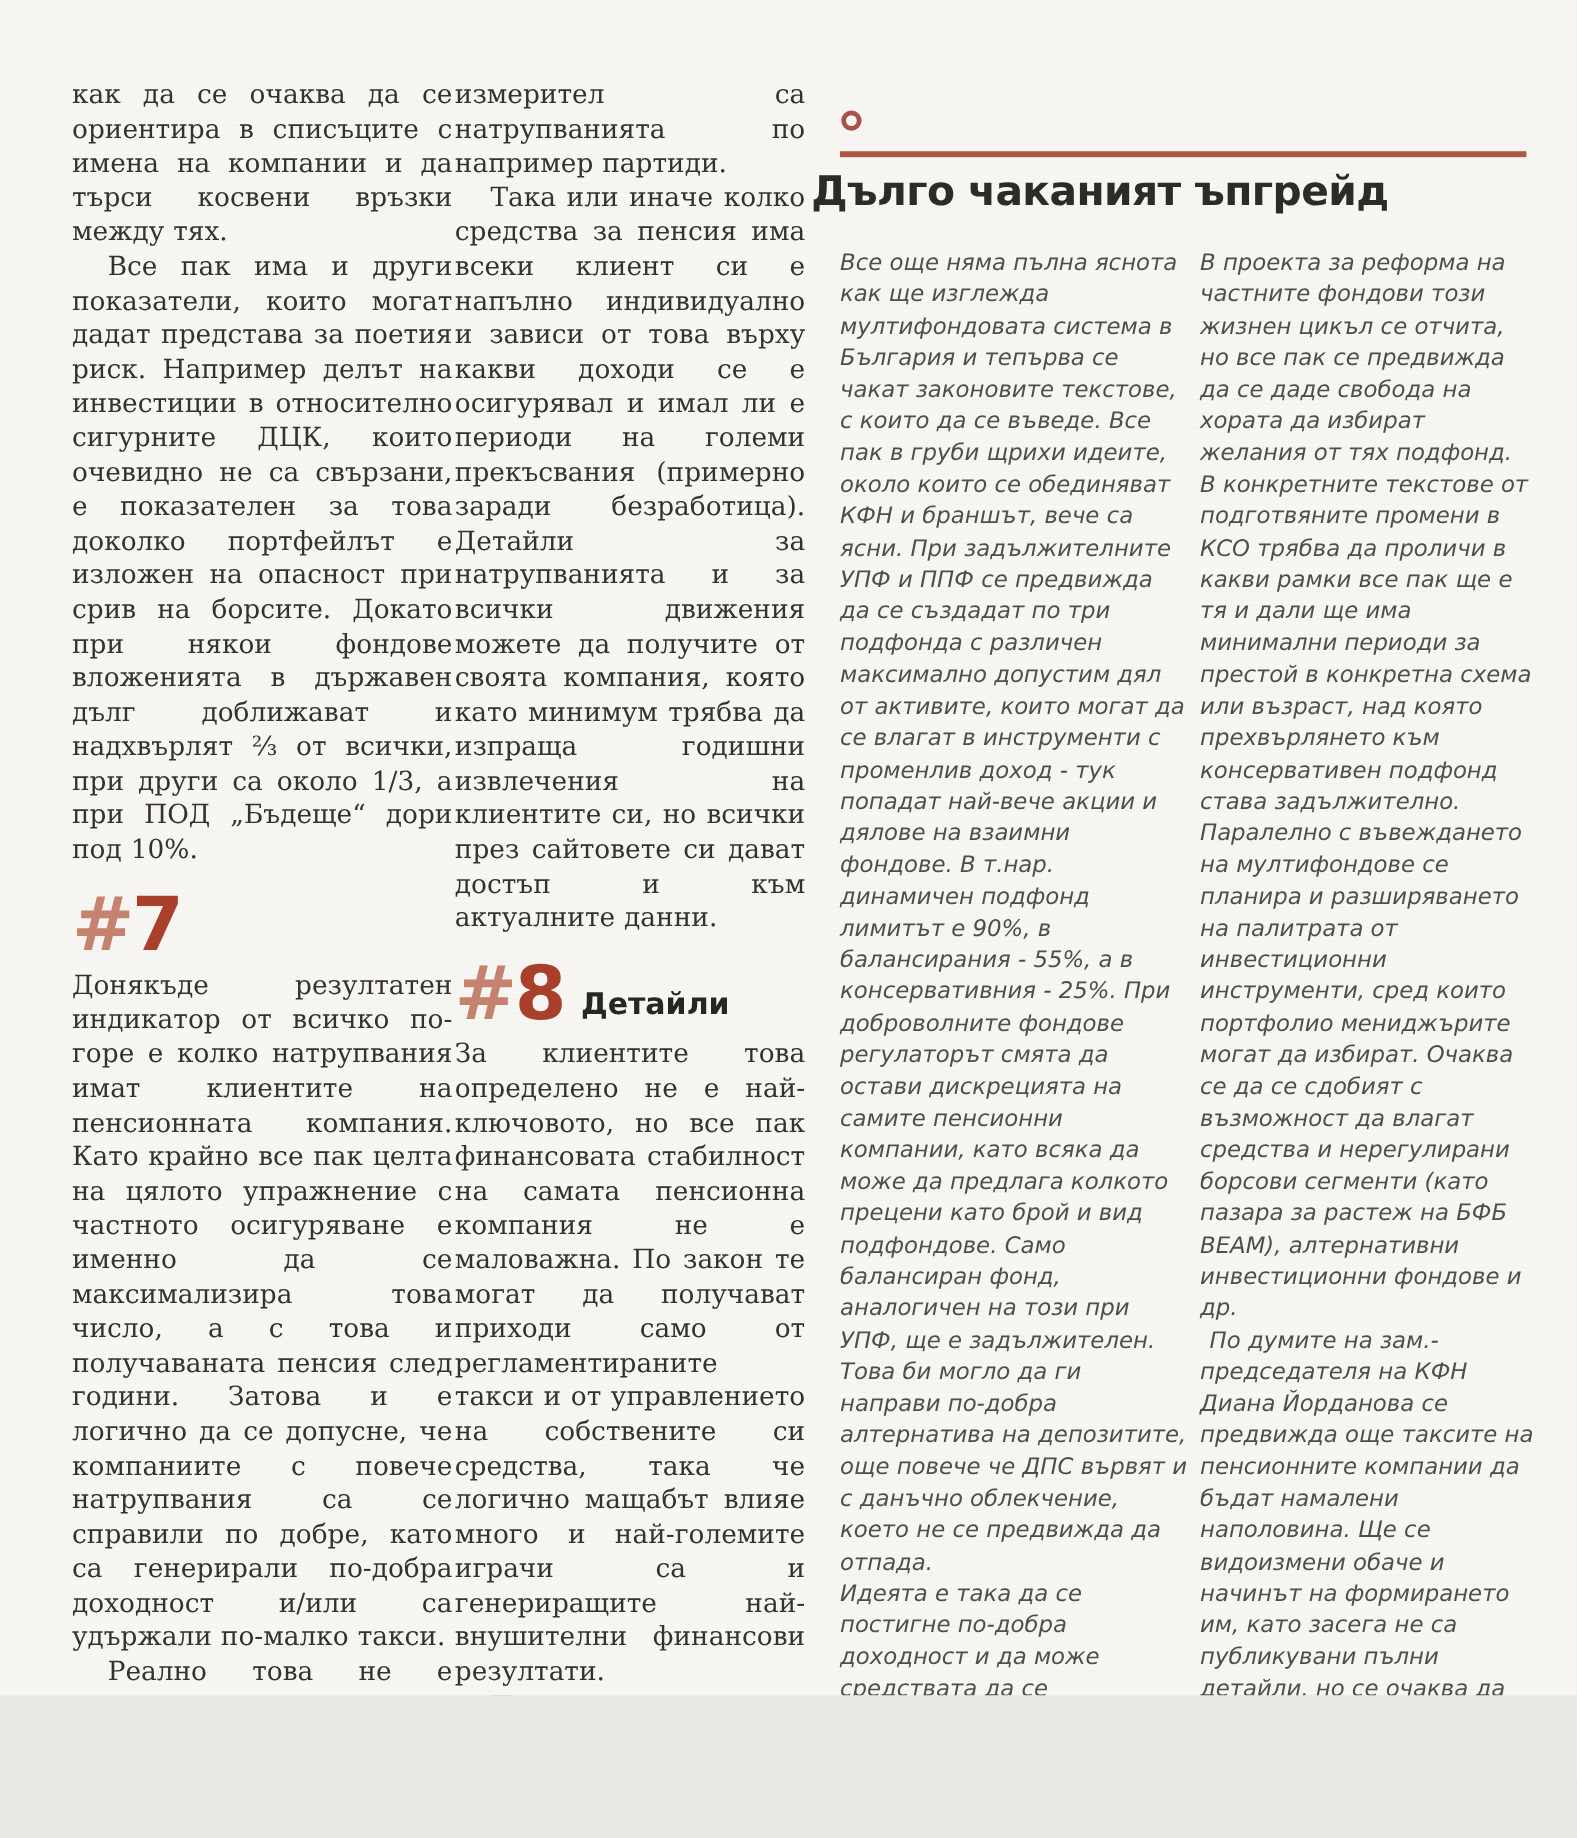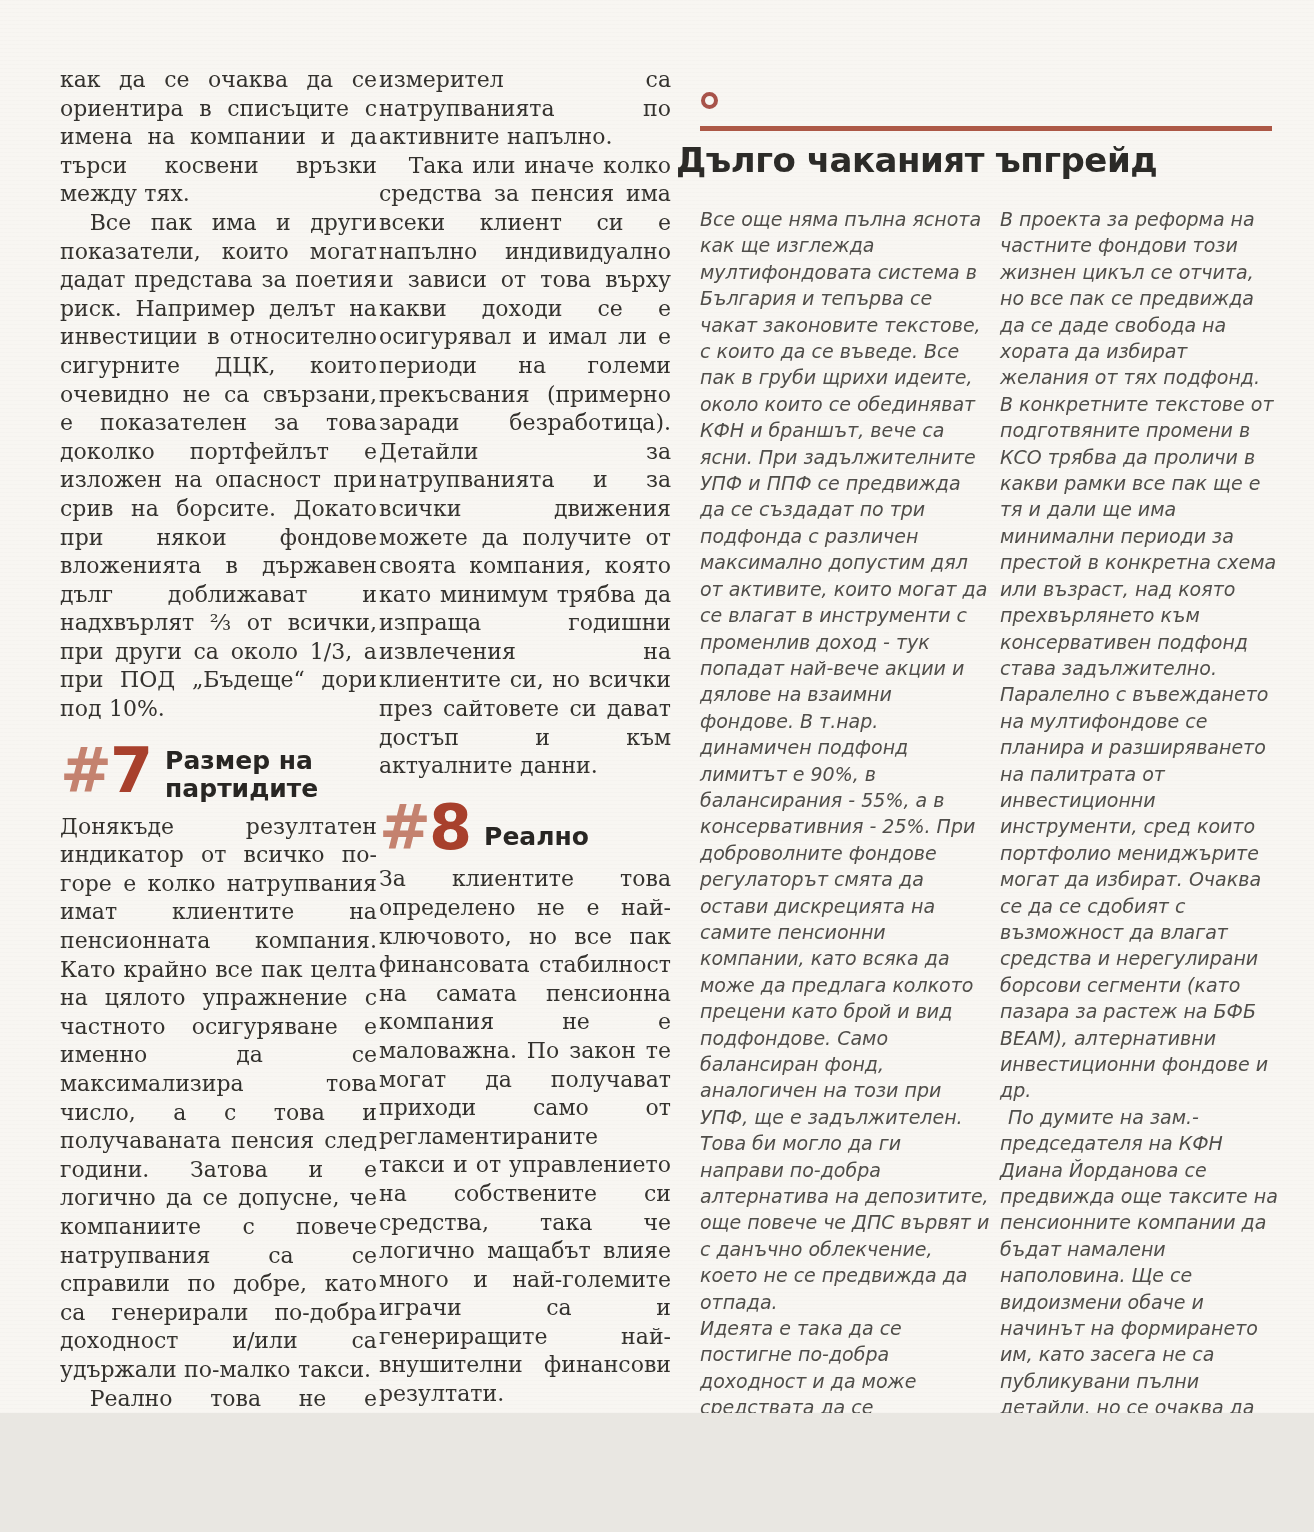--- a/index.html
+++ b/index.html
@@ -81,34 +81,33 @@
 <body>
 
 <div class="page">
 
   <div class="col col1">
     <p class="serif">как да се очаква да се ориентира в списъците с имена на компании и да търси косвени връзки между тях.</p>
     <p class="serif indent">Все пак има и други показатели, които могат дадат представа за поетия риск. Например делът на инвестиции в относително сигурните ДЦК, които очевидно не са свързани, е показателен за това доколко портфейлът е изложен на опасност при срив на борсите. Докато при някои фондове вложенията в държавен дълг доближават и надхвърлят ⅔ от всички, при други са около 1/3, а при ПОД „Бъдеще“ дори под 10%.</p>
 
     <div class="sec-head align-top">
       <div class="sec-num"><span class="hash">#</span><span class="num">7</span></div>
-      <div class="sec-title">Размер на партидите</div>
     </div>
 
     <p class="serif">Донякъде резултатен индикатор от всичко по-горе е колко натрупвания имат клиентите на пенсионната компания. Като крайно все пак целта на цялото упражнение с частното осигуряване е именно да се максимализира това число, а с това и получаваната пенсия след години. Затова и е логично да се допусне, че компаниите с повече натрупвания са се справили по добре, като са генерирали по-добра доходност и/или са удържали по-малко такси.</p>
     <p class="serif indent">Реално това не е непременно точно така и тук също картината е нюансирана от много други фактори. Пенсионните компании, опериращи от по-отдавана, имат известно предимство, тъй като имат по-голям дял на клиенти, осигуряващи се от самото начало на пенсионната реформа. Обратно - стартиралите по-късно компании захранват фондовете си в голяма степен със служебно разпределени младежи, които тепърва започват да пълнят партидите си. За сметка на това пък в някои от старите играчи е пълно и със спящи партиди, по които няма постъпления - например на хора, които от години работят в чужбина. Затова донякъде по-адекватен</p>
   </div>
 
   <div class="col col2">
-    <p class="serif">измерител са натрупванията по активните напълно.</p>
+    <p class="serif">измерител са натрупванията по например партиди.</p>
     <p class="serif indent">Така или иначе колко средства за пенсия има всеки клиент си е напълно индивидуално и зависи от това върху какви доходи се е осигурявал и имал ли е периоди на големи прекъсвания (примерно заради безработица). Детайли за натрупванията и за всички движения можете да получите от своята компания, която като минимум трябва да изпраща годишни извлечения на клиентите си, но всички през сайтовете си дават достъп и към актуалните данни.</p>
 
     <div class="sec-head align-bottom">
       <div class="sec-num"><span class="hash">#</span><span class="num">8</span></div>
-      <div class="sec-title">Реално</div>
+      <div class="sec-title">Детайли</div>
     </div>
 
     <p class="serif">За клиентите това определено не е най-ключовото, но все пак финансовата стабилност на самата пенсионна компания не е маловажна. По закон те могат да получават приходи само от регламентираните такси и от управлението на собствените си средства, така че логично мащабът влияе много и най-големите играчи са и генериращите най-внушителни финансови резултати.</p>
     <p class="serif indent">При задължителните фондове таксите са сравнително изравнени на законовия максимум - 3.75%, удържани от всяка вноска, както и 0.75% инвестиционна такса, която е процент от нетните активи. В по-ранните им години първата беше доминираща, но с увеличаването на размера на фондовете вече втората носи над 60% от приходите.</p>
 
   </div>
 
   <span class="kicker-circle"></span>
   <div class="red-rule"></div>
   <h1 class="headline">Дълго чаканият ъпгрейд</h1>

